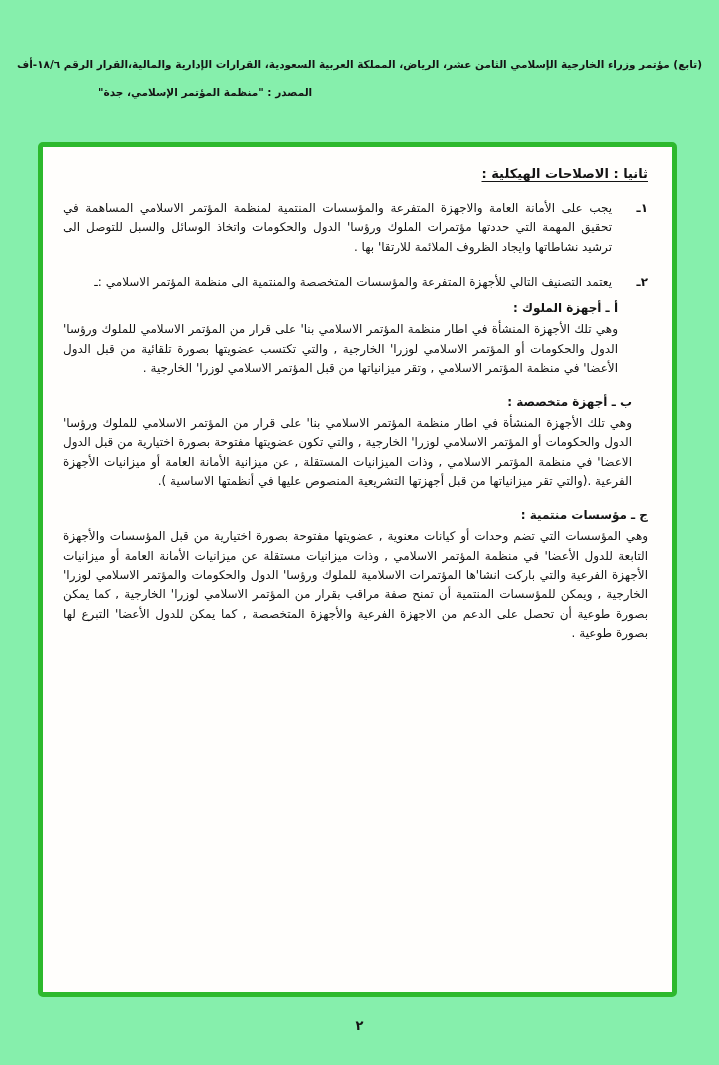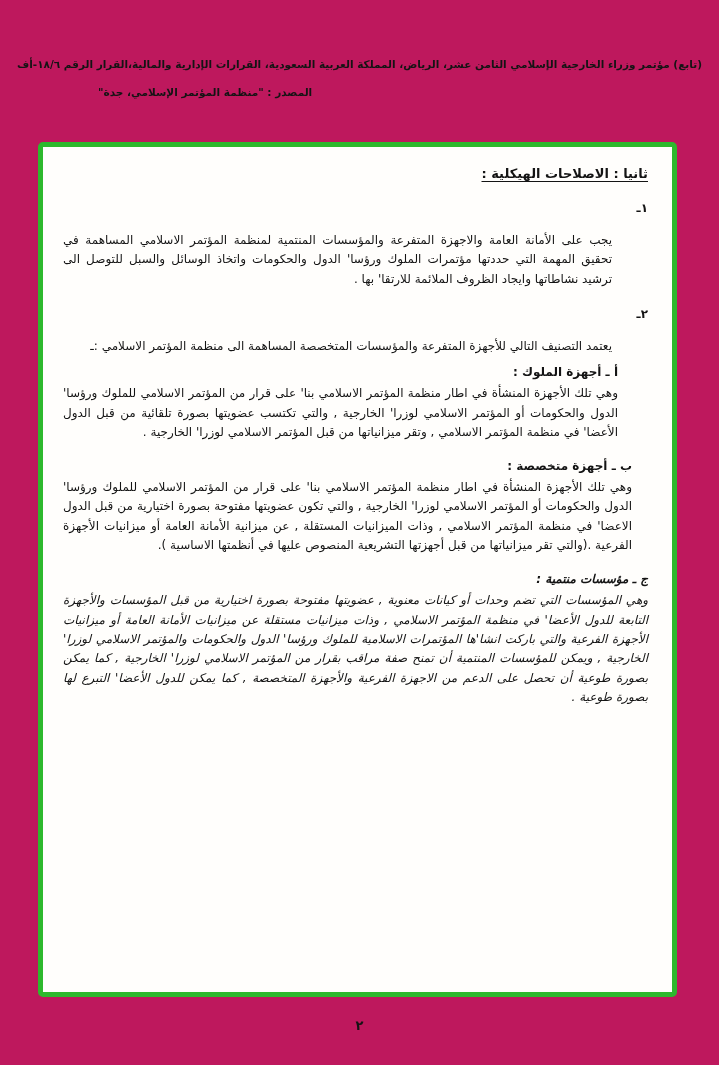--- a/index.html
+++ b/index.html
@@ -5,21 +5,21 @@
   * { box-sizing: border-box; margin: 0; padding: 0; }
   html, body {
     width: 719px; height: 1065px;
     background: #ffffff;
     font-family: "DejaVu Sans", sans-serif;
     color: #141414;
   }
   .page {
     position: relative;
     width: 719px; height: 1065px;
-    background: #be185d;
+    background: #86efac;
     overflow: hidden;
   }
   .header-citation {
     position: absolute;
     top: 58px; left: 8px; right: 8px;
     direction: rtl;
     text-align: center;
     font-size: 10.5px;
     font-weight: bold;
     letter-spacing: 0.2px;
@@ -54,30 +54,30 @@
     font-size: 12px;
     line-height: 1.62;
     text-align: justify;
     margin-bottom: 16px;
   }
   .para-num {
     flex: 0 0 auto;
     width: 36px;
     font-weight: bold;
   }
-  .para-text { flex: 1; margin-top: 32px; }
+  .para-text { flex: 1; }
   .para.tight { margin-bottom: 6px; }
   .subsection {
     font-size: 12px;
     line-height: 1.62;
     margin-bottom: 14px;
   }
   .subsection.indent-a { margin-right: 30px; }
   .subsection.indent-b { margin-right: 16px; }
-  .subsection.indent-c { margin-right: 0; font-style: italic; }
+  .subsection.indent-c { margin-right: 0; }
   .sub-heading {
     font-weight: bold;
     margin-bottom: 2px;
   }
   .sub-body { text-align: justify; }
   .page-number {
     position: absolute;
     bottom: 32px; left: 0; right: 0;
     text-align: center;
     font-size: 13px;
@@ -97,21 +97,21 @@
 
     <div class="section-title">ثانيا : الاصلاحات الهيكلية :</div>
 
     <div class="para">
       <span class="para-num">١ـ</span>
       <div class="para-text">يجب على الأمانة العامة والاجهزة المتفرعة والمؤسسات المنتمية لمنظمة المؤتمر الاسلامي المساهمة في تحقيق المهمة التي حددتها مؤتمرات الملوك ورؤسا' الدول والحكومات واتخاذ الوسائل والسبل للتوصل الى ترشيد نشاطاتها وايجاد الظروف الملائمة للارتقا' بها .</div>
     </div>
 
     <div class="para tight">
       <span class="para-num">٢ـ</span>
-      <div class="para-text">يعتمد التصنيف التالي للأجهزة المتفرعة والمؤسسات المتخصصة المساهمة الى منظمة المؤتمر الاسلامي :ـ</div>
+      <div class="para-text">يعتمد التصنيف التالي للأجهزة المتفرعة والمؤسسات المتخصصة والمنتمية الى منظمة المؤتمر الاسلامي :ـ</div>
     </div>
 
     <div class="subsection indent-a">
       <div class="sub-heading">أ ـ  أجهزة الملوك :</div>
       <div class="sub-body">وهي تلك الأجهزة المنشأة في اطار منظمة المؤتمر الاسلامي بنا' على قرار من المؤتمر الاسلامي للملوك ورؤسا' الدول والحكومات أو المؤتمر الاسلامي لوزرا' الخارجية , والتي تكتسب عضويتها بصورة تلقائية من قبل الدول الأعضا' في منظمة المؤتمر الاسلامي , وتقر ميزانياتها من قبل المؤتمر الاسلامي لوزرا' الخارجية .</div>
     </div>
 
     <div class="subsection indent-b">
       <div class="sub-heading">ب ـ أجهزة متخصصة :</div>
       <div class="sub-body">وهي تلك الأجهزة المنشأة في اطار منظمة المؤتمر الاسلامي بنا' على قرار من المؤتمر الاسلامي للملوك ورؤسا' الدول والحكومات أو المؤتمر الاسلامي لوزرا' الخارجية , والتي تكون عضويتها مفتوحة بصورة اختيارية من قبل الدول الاعضا' في منظمة المؤتمر الاسلامي , وذات الميزانيات المستقلة , عن ميزانية الأمانة العامة أو ميزانيات الأجهزة الفرعية .(والتي تقر ميزانياتها من قبل أجهزتها التشريعية المنصوص عليها في أنظمتها الاساسية ).</div>

